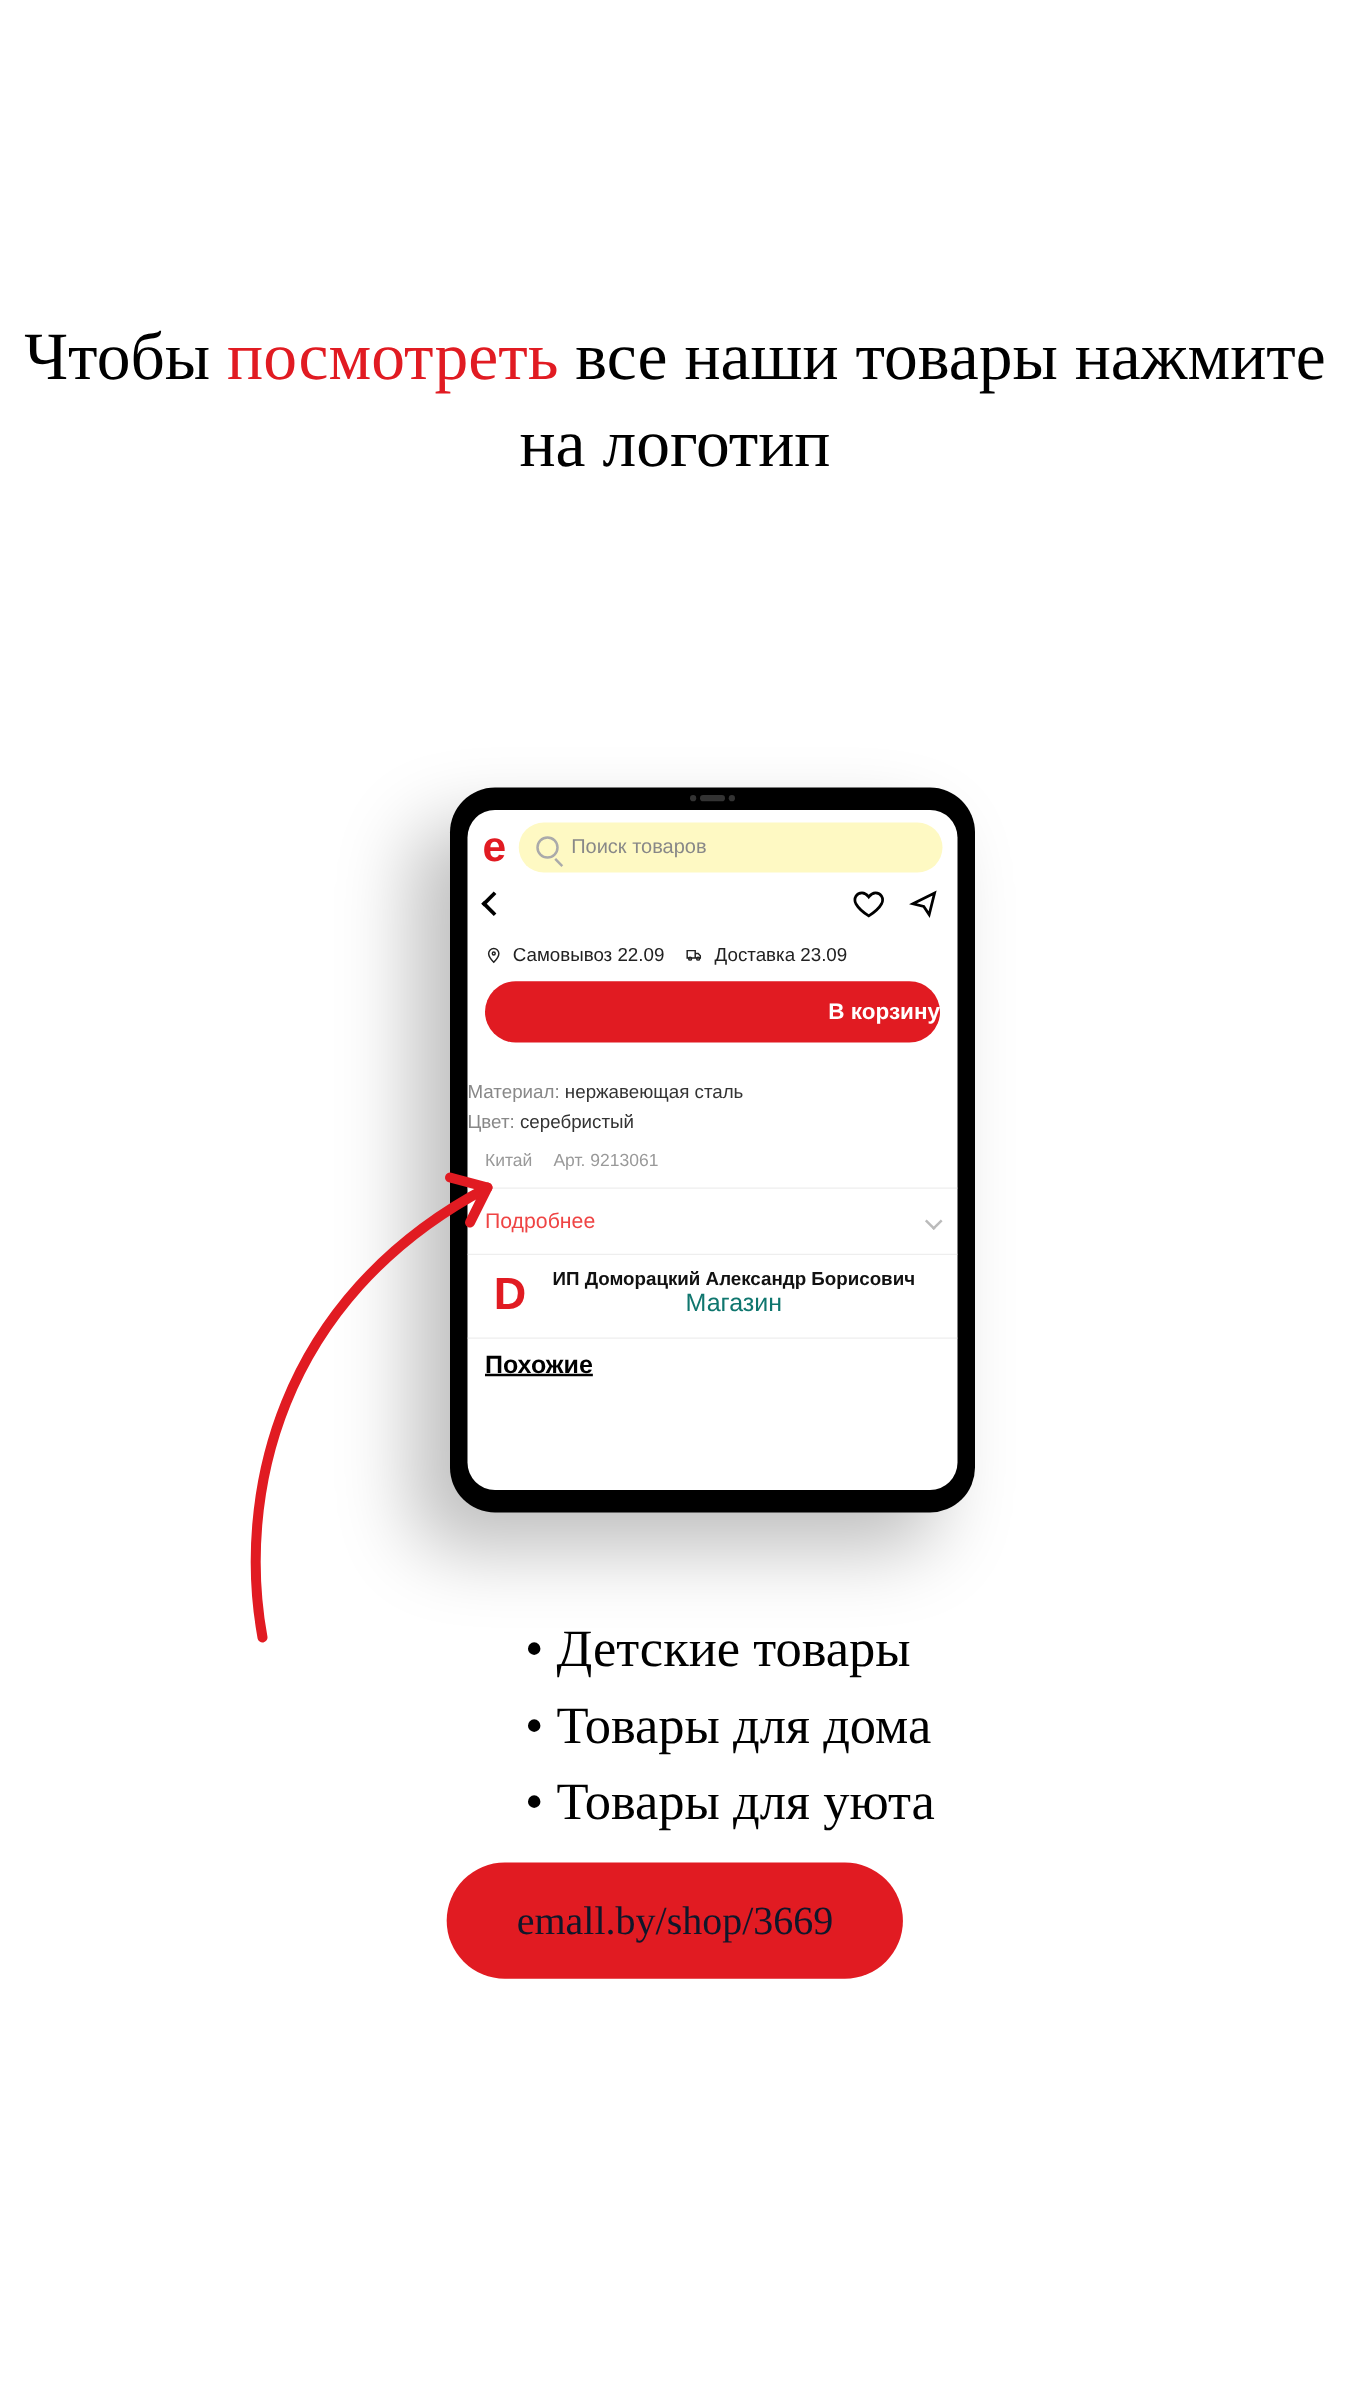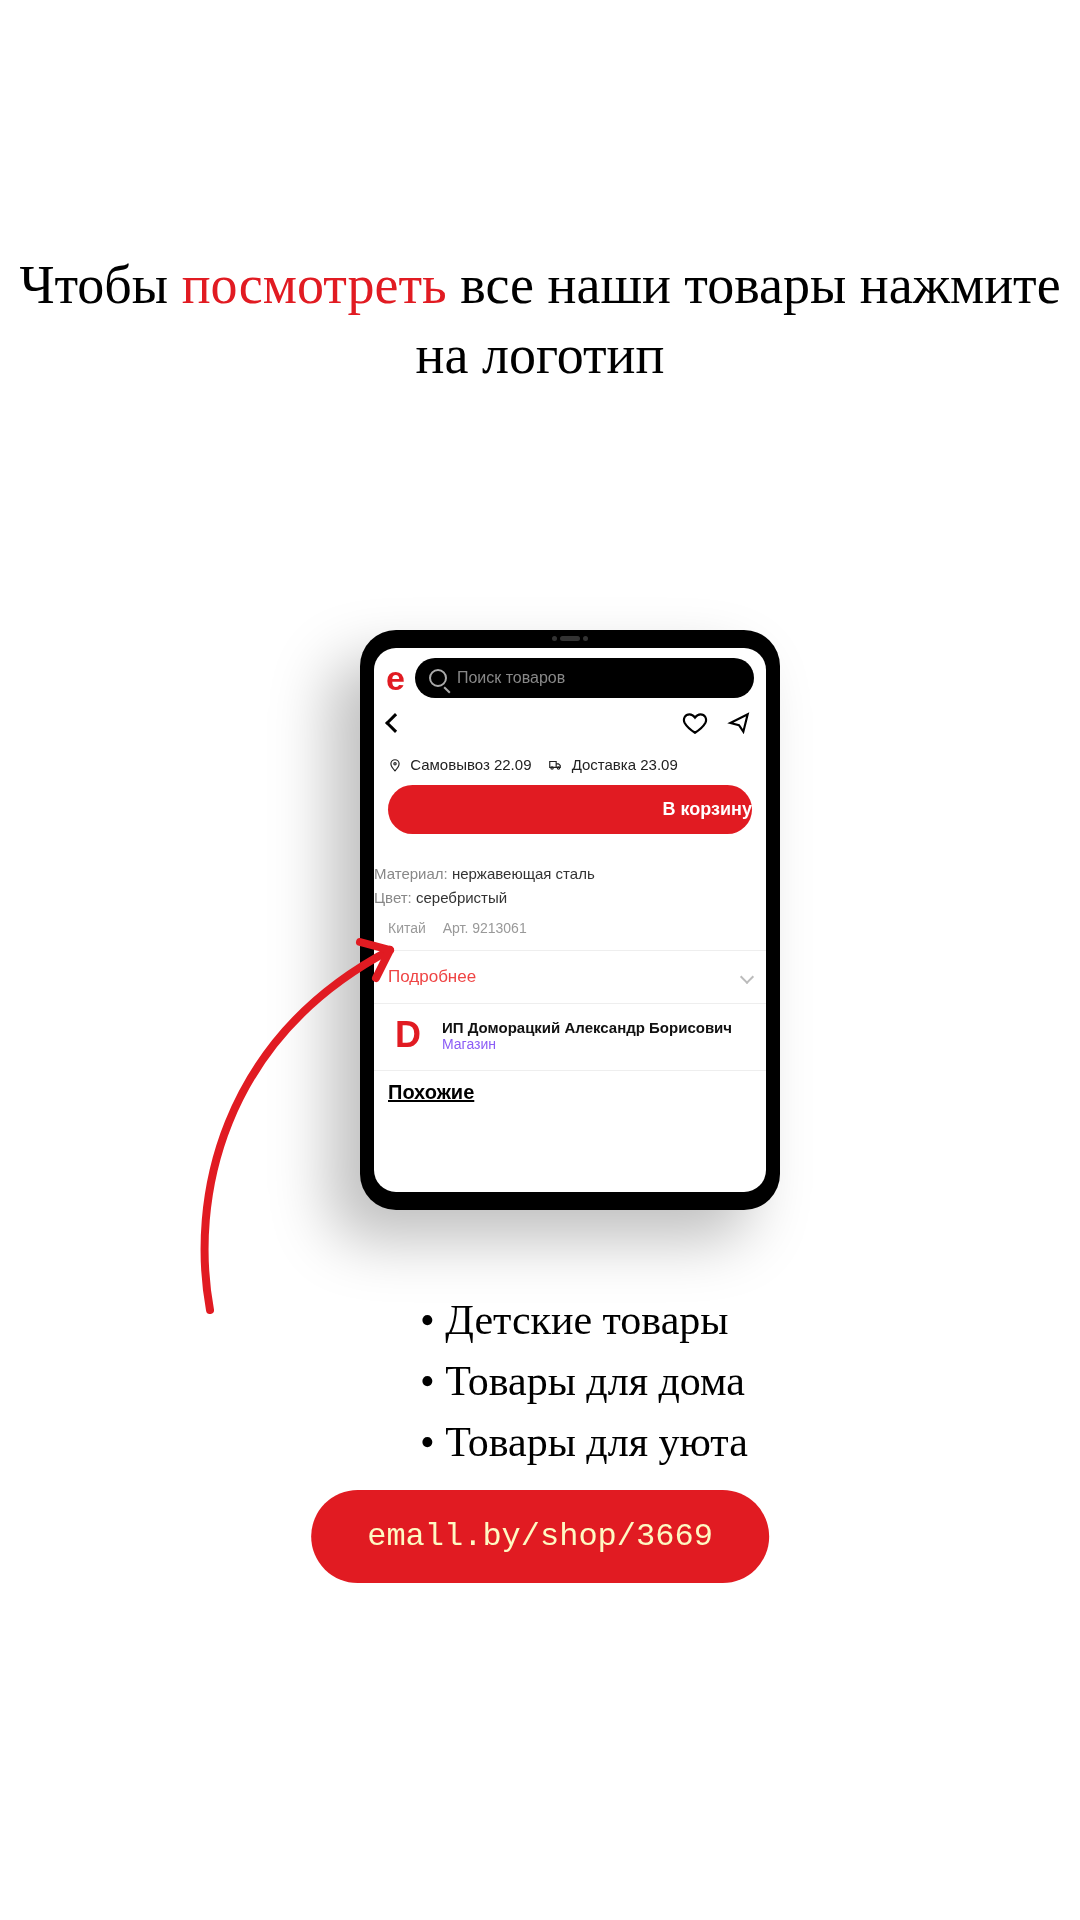--- a/index.html
+++ b/index.html
@@ -72,21 +72,21 @@
 .logo-e {
   font-family: Arial, sans-serif;
   font-weight: 900;
   font-size: 34px;
   color: #e11b22;
   line-height: 1;
 }
 .searchbox {
   flex: 1;
   height: 40px;
-  background: #000000;
+  background: #fef9c3;
   border-radius: 20px;
   display: flex;
   align-items: center;
   padding: 0 14px;
   gap: 10px;
   color: #888;
   font-size: 16px;
 }
 .search-icon {
   width: 18px; height: 18px;
@@ -176,21 +176,21 @@
 }
 .seller-logo {
   width: 40px;
   font-family: Arial, sans-serif;
   font-size: 36px;
   font-weight: 900;
   color: #e11b22;
   text-align: center;
 }
 .seller-name { font-size: 15px; font-weight: 600; color: #111; }
-.seller-sub { font-size: 14px; color: #8b5cf6; }
+.seller-sub { font-size: 20px; color: #0f766e; text-align: center; }
 
 .similar {
   padding: 10px 14px;
   font-size: 20px;
   font-weight: 700;
   text-decoration: underline;
 }
 
 
 .arrow-wrap {
@@ -212,22 +212,22 @@
 }
 .bullets div::before { content: "• "; }
 
 
 .pill {
   position: absolute;
   top: 1490px;
   left: 50%;
   transform: translateX(-50%);
   background: #e11b22;
-  color: #fef9c3;
-  font-family: Liberation Mono, monospace;
+  color: #0f172a;
+  font-family: Liberation Serif, serif;
   font-size: 32px;
   padding: 28px 56px;
   border-radius: 60px;
 }
 </style>
 </head>
 <body>
 
 <div class="headline">
   <span>Чтобы </span><span class="accent">посмотреть</span><span> все наши товары нажмите на логотип</span>

